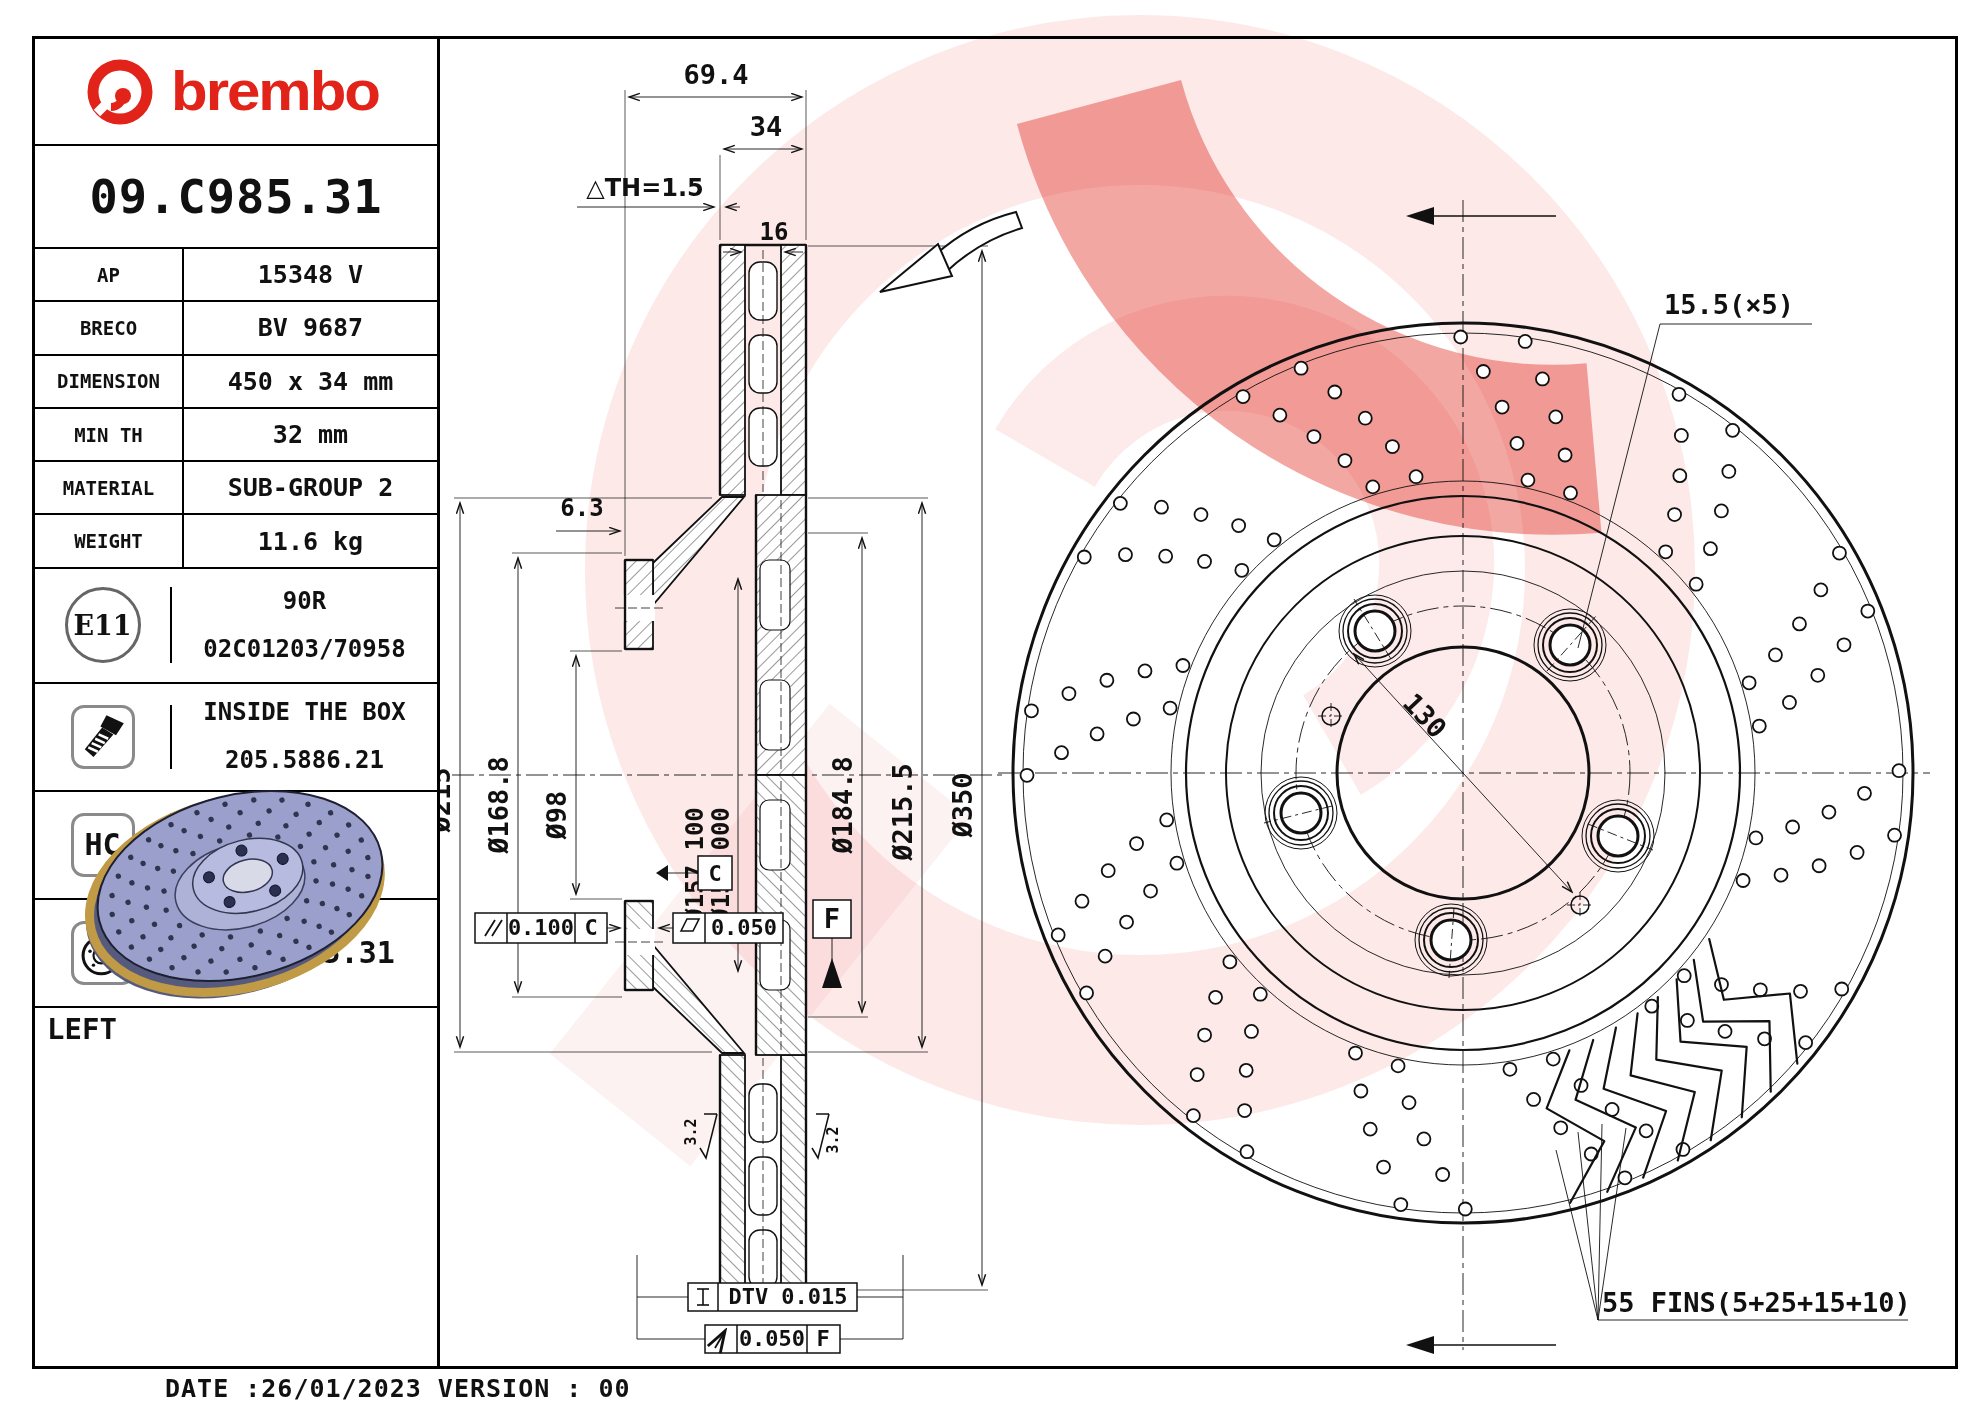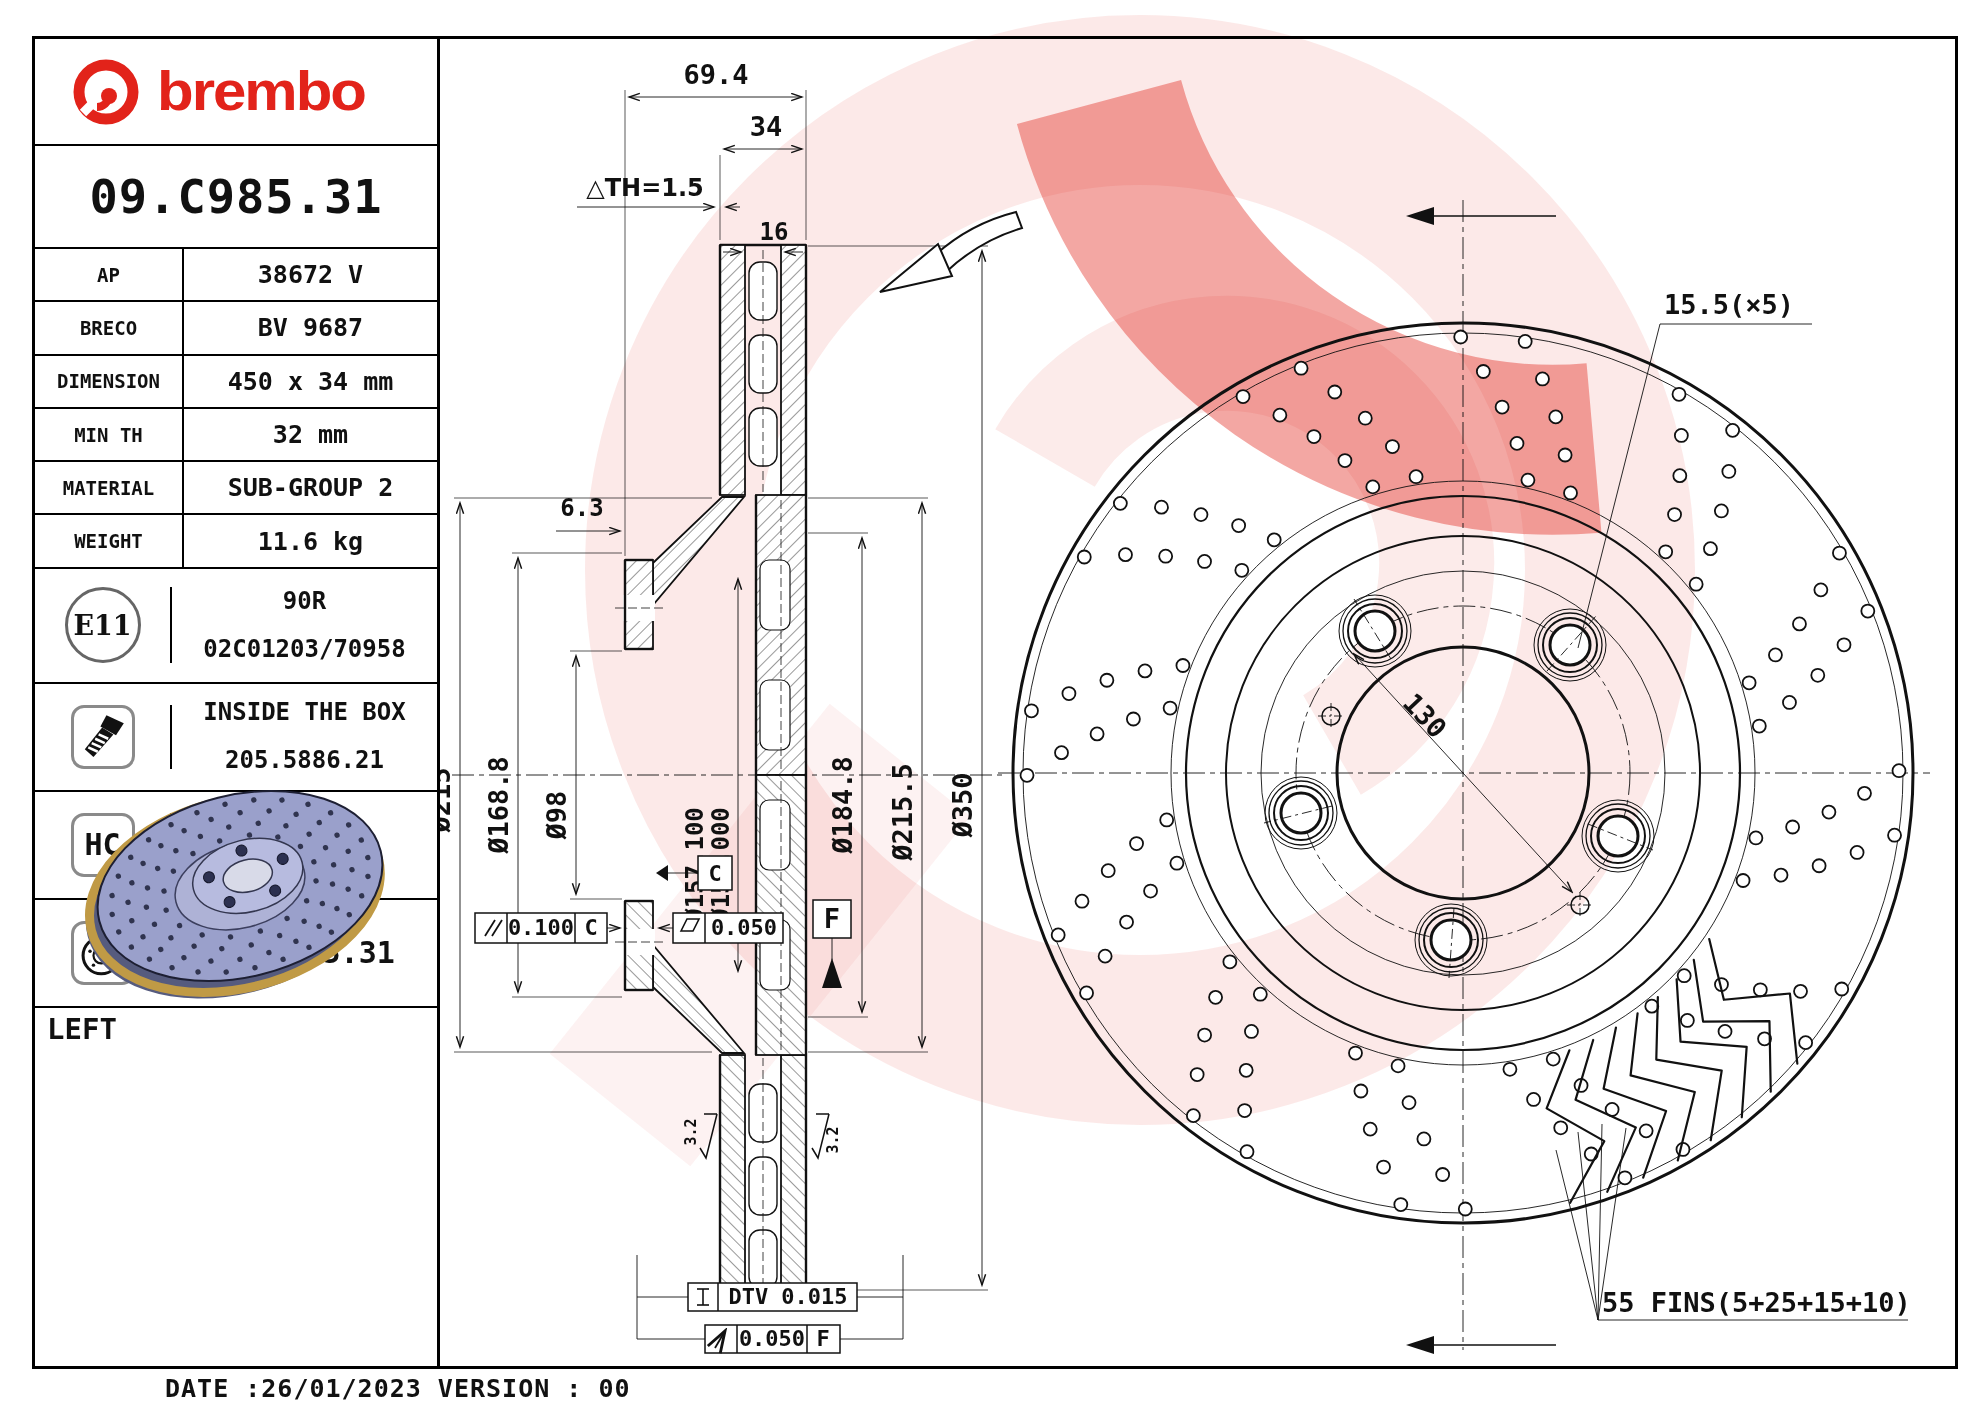--- a/index.html
+++ b/index.html
@@ -6,21 +6,21 @@
   body{width:1987px;height:1405px;position:relative;overflow:hidden;
        font-family:"DejaVu Sans Mono","Liberation Mono",monospace;color:#111;}
   .abs{position:absolute;}
   #watermark{left:0;top:0;z-index:0;}
   #frame{left:32px;top:36px;width:1926px;height:1333px;border:3px solid #000;z-index:1;box-sizing:border-box;}
   #main-drawing{left:440px;top:36px;z-index:2;}
   
   #sidebar{left:35px;top:39px;width:405px;height:1327px;background:#fff;z-index:3;
            border-right:3px solid #000;box-sizing:border-box;display:flex;flex-direction:column;}
   #sidebar > div{box-sizing:border-box;border-bottom:2px solid #000;flex:none;}
-  .logo-box{height:107px;display:flex;align-items:center;justify-content:flex-start;padding-left:34px;gap:14px;}
+  .logo-box{height:107px;display:flex;align-items:center;justify-content:flex-start;padding-left:48px;gap:14px;}
   .brand-word{font-family:"Liberation Sans","DejaVu Sans",sans-serif;font-weight:bold;
               font-size:60px;letter-spacing:-2px;color:#e2231a;transform:scaleY(.92);}
   .part-box{height:103px;display:flex;align-items:center;justify-content:center;}
   .part-num{font-size:47px;font-weight:bold;letter-spacing:1px;}
   .spec-row{height:53.3px;display:flex;align-items:stretch;}
   .spec-row .lbl{width:149px;border-right:2px solid #000;display:flex;align-items:center;justify-content:center;
                  font-size:19px;font-weight:bold;box-sizing:border-box;text-align:left;}
   .spec-row .val{flex:1;display:flex;align-items:center;justify-content:center;font-size:25px;font-weight:bold;}
   .icon-row{display:flex;align-items:center;}
   .icon-row .icell{width:137px;border-right:2px solid #000;display:flex;align-items:center;justify-content:center;box-sizing:border-box;}
@@ -73,21 +73,21 @@
       <path d="M 40 41 A 12 12 0 0 1 28 52" fill="none" stroke="#e2231a" stroke-width="8"></path>
     </svg>
     <span class="brand-word">brembo</span>
   </div>
   <div class="part-box">
     <span class="part-num">09.C985.31</span>
   </div>
 
   <div class="spec-row">
     <div class="lbl">AP</div>
-    <div class="val">38672 V</div>
+    <div class="val">15348 V</div>
   </div>
   <div class="spec-row">
     <div class="lbl">BRECO</div>
     <div class="val">BV 9687</div>
   </div>
   <div class="spec-row">
     <div class="lbl">DIMENSION</div>
     <div class="val">450 x 34 mm</div>
   </div>
   <div class="spec-row">

